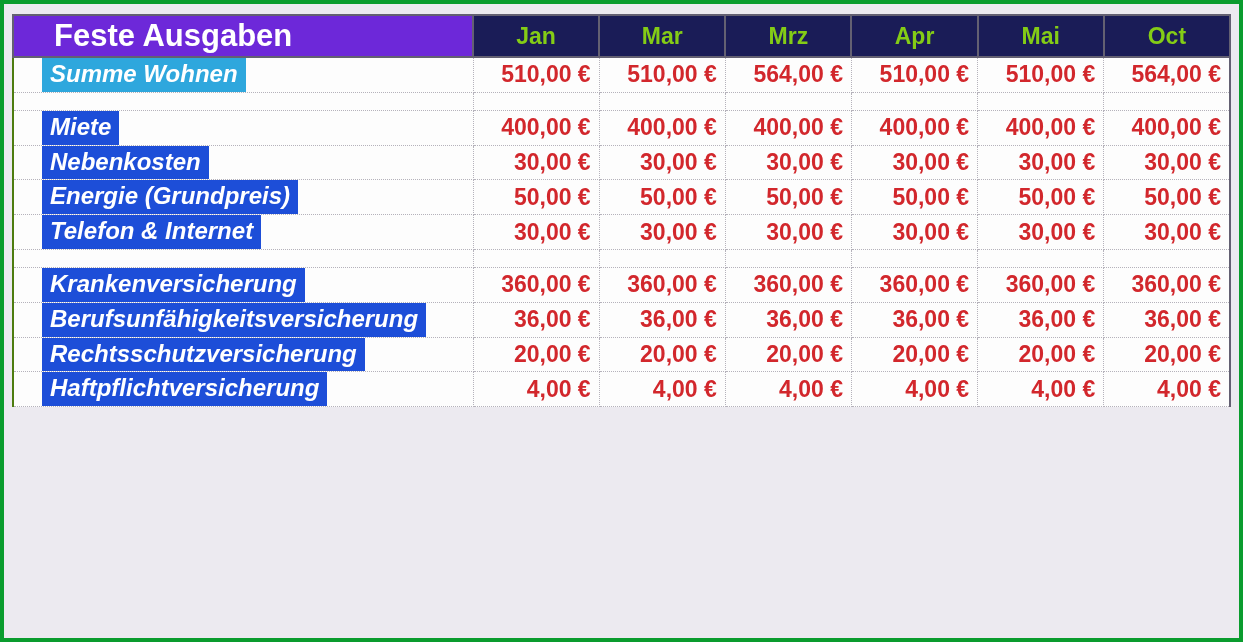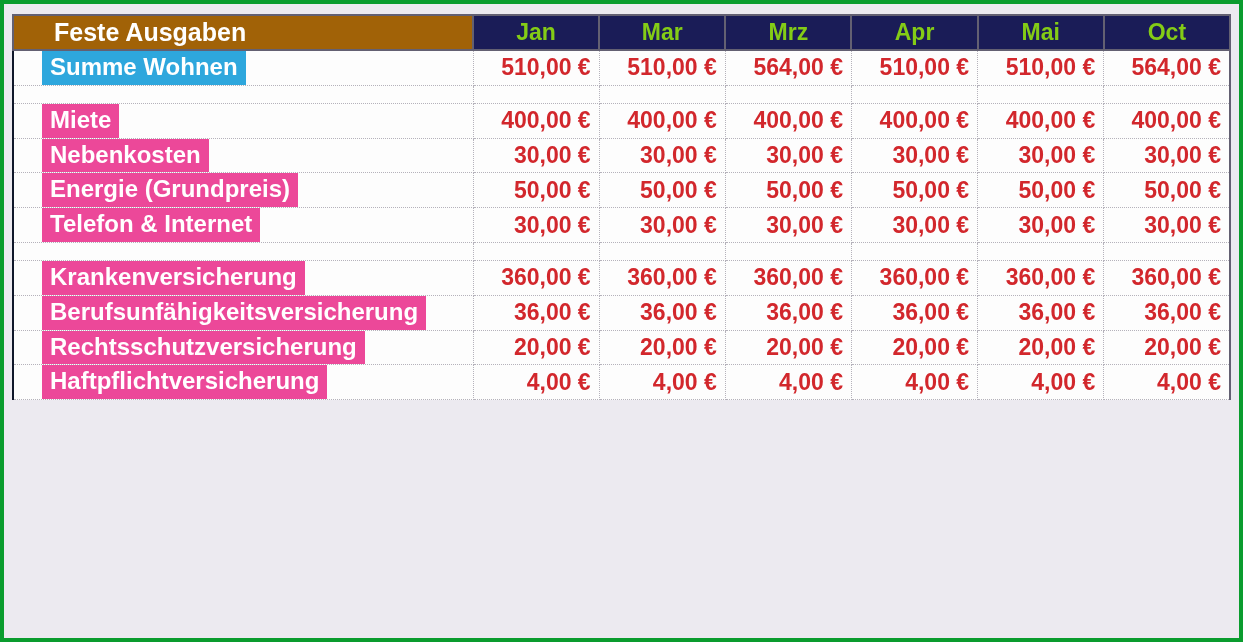--- a/index.html
+++ b/index.html
@@ -40,39 +40,40 @@
   td, th {
     border: 1px dotted #b5b2bb;
     padding: 2px 6px;
     height: 34px;
     vertical-align: middle;
   }
   th {
     border: 2px solid #636072;
   }
   .hdr-category {
-    background: #a16207;
+    background: #6d28d9;
     color: #fff;
     font-weight: bold;
-    font-size: 25px;
+    font-size: 31px;
     text-align: left;
     border: 2px solid #636072;
     padding-left: 40px;
   }
   .hdr-month {
     background: #1a1c57;
     color: #84cc16;
     font-weight: bold;
     font-size: 23px;
     text-align: center;
     border: 2px solid #636072;
   }
   td.label-cell {
     padding: 0 0 0 0;
-    border-left: 2px solid #0f172a;
+    border-left: 2px solid #4d7c0f;
+    font-style: italic;
   }
   td.value-cell {
     color: #d2272c;
     font-weight: bold;
     font-size: 23px;
     text-align: right;
     padding-right: 8px;
     white-space: nowrap;
   }
   td.value-cell:last-child {
@@ -82,21 +83,21 @@
     display: inline-block;
     color: #fff;
     font-weight: bold;
     font-size: 24px;
     padding: 2px 8px 3px 8px;
     margin-left: 28px;
     line-height: 1.2;
     white-space: nowrap;
   }
   .sum-pill { background: #2ea7dd; }
-  .item-pill { background: #ec4899; }
+  .item-pill { background: #1d4ed8; }
   .spacer td { height: 18px; }
 </style>
 </head>
 <body>
 
 <div class="frame">
 
 
   <table>
     <colgroup>

